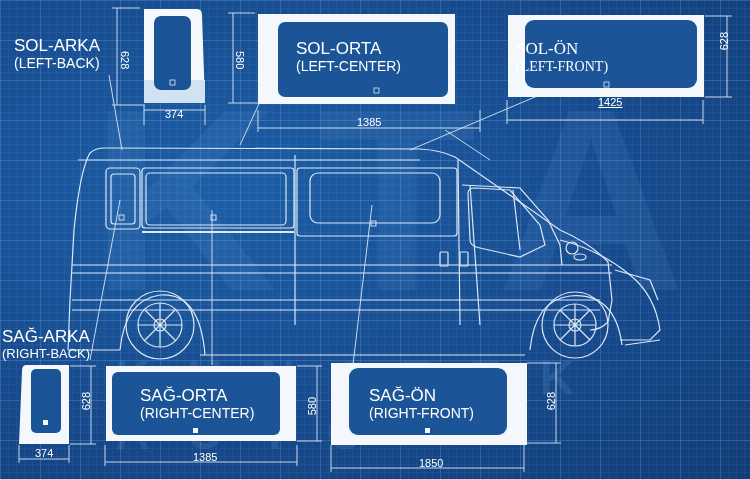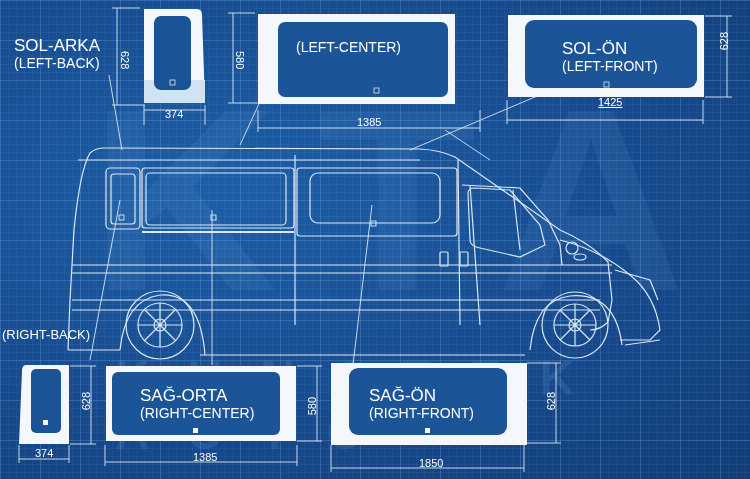--- a/index.html
+++ b/index.html
@@ -169,27 +169,29 @@
         <rect x="425" y="428" width="5" height="5" fill="#f4f7fb"></rect>
       </g>
     </g>
   </svg>
 
   <div class="abs label" style="left:14px;top:37px;width:90px;">
     <span class="t">SOL-ARKA</span>
     <span class="s">(LEFT-BACK)</span>
   </div>
   <div class="abs label" style="left:296px;top:40px;width:120px;">
+    <span class="t" style="font-size:17px">SOL-ORTA</span>
     <span class="s">(LEFT-CENTER)</span>
   </div>
-  <div class="abs label" style="left:562px;top:40px;width:110px;">
+  <div class="abs label" style="left:516px;top:40px;width:110px;font-family:Liberation Serif, serif;">
     <span class="t">SOL-ÖN</span>
     <span class="s">(LEFT-FRONT)</span>
   </div>
   <div class="abs label" style="left:2px;top:328px;width:94px;">
+    <span class="t">SAĞ-ARKA</span>
     <span class="s" style="font-size:13px">(RIGHT-BACK)</span>
   </div>
   <div class="abs label" style="left:140px;top:387px;width:120px;">
     <span class="t">SAĞ-ORTA</span>
     <span class="s">(RIGHT-CENTER)</span>
   </div>
   <div class="abs label" style="left:369px;top:387px;width:120px;">
     <span class="t">SAĞ-ÖN</span>
     <span class="s">(RIGHT-FRONT)</span>
   </div>

